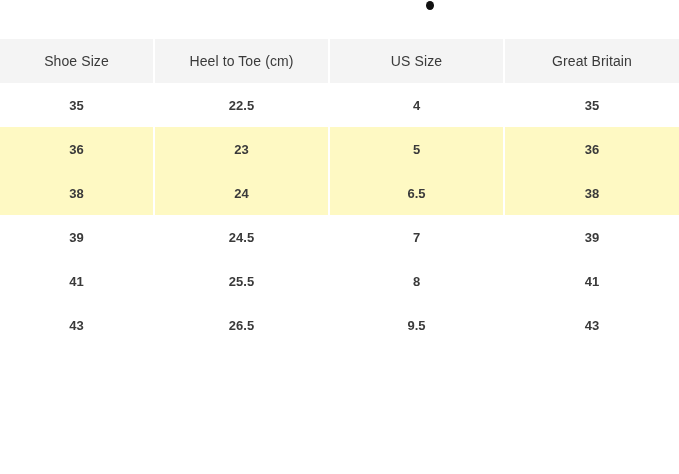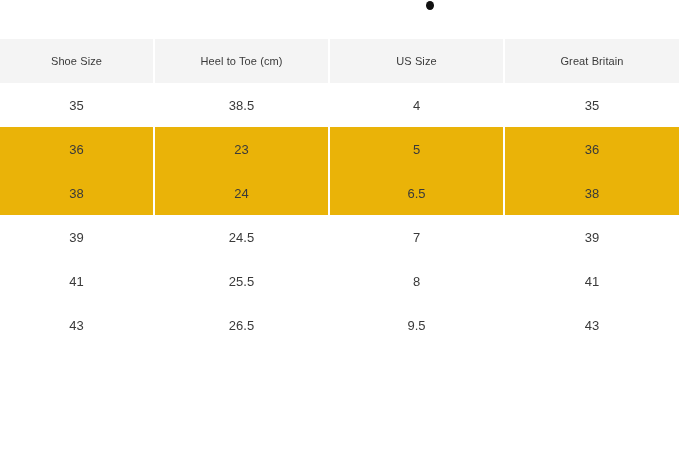--- a/index.html
+++ b/index.html
@@ -73,34 +73,35 @@
     white-space: nowrap;
     overflow: hidden;
   }
   table.size-table th:last-child,
   table.size-table td:last-child {
     border-right: none;
   }
 
   table.size-table thead th {
     background: #f4f4f4;
-    font-size: 11px;
+    font-size: 14px;
     color: #3a3a3a;
     letter-spacing: 0.1px;
   }
 
   table.size-table tbody tr.row-odd td {
     background: #ffffff;
   }
   table.size-table tbody tr.row-even td {
-    background: #eab308;
+    background: #fef9c3;
   }
   table.size-table tbody td {
     font-size: 13px;
     color: #3a3a3a;
+    font-weight: bold;
   }
 </style>
 </head>
 <body>
 
 <div class="page">
 
   <div class="marker-row">
     <div class="bullet-dot"></div>
   </div>
@@ -117,21 +118,21 @@
         <tr>
           <th>Shoe Size</th>
           <th>Heel to Toe (cm)</th>
           <th>US Size</th>
           <th>Great Britain</th>
         </tr>
       </thead>
       <tbody>
         <tr class="row-odd">
           <td>35</td>
-          <td>38.5</td>
+          <td>22.5</td>
           <td>4</td>
           <td>35</td>
         </tr>
         <tr class="row-even">
           <td>36</td>
           <td>23</td>
           <td>5</td>
           <td>36</td>
         </tr>
         <tr class="row-even">

